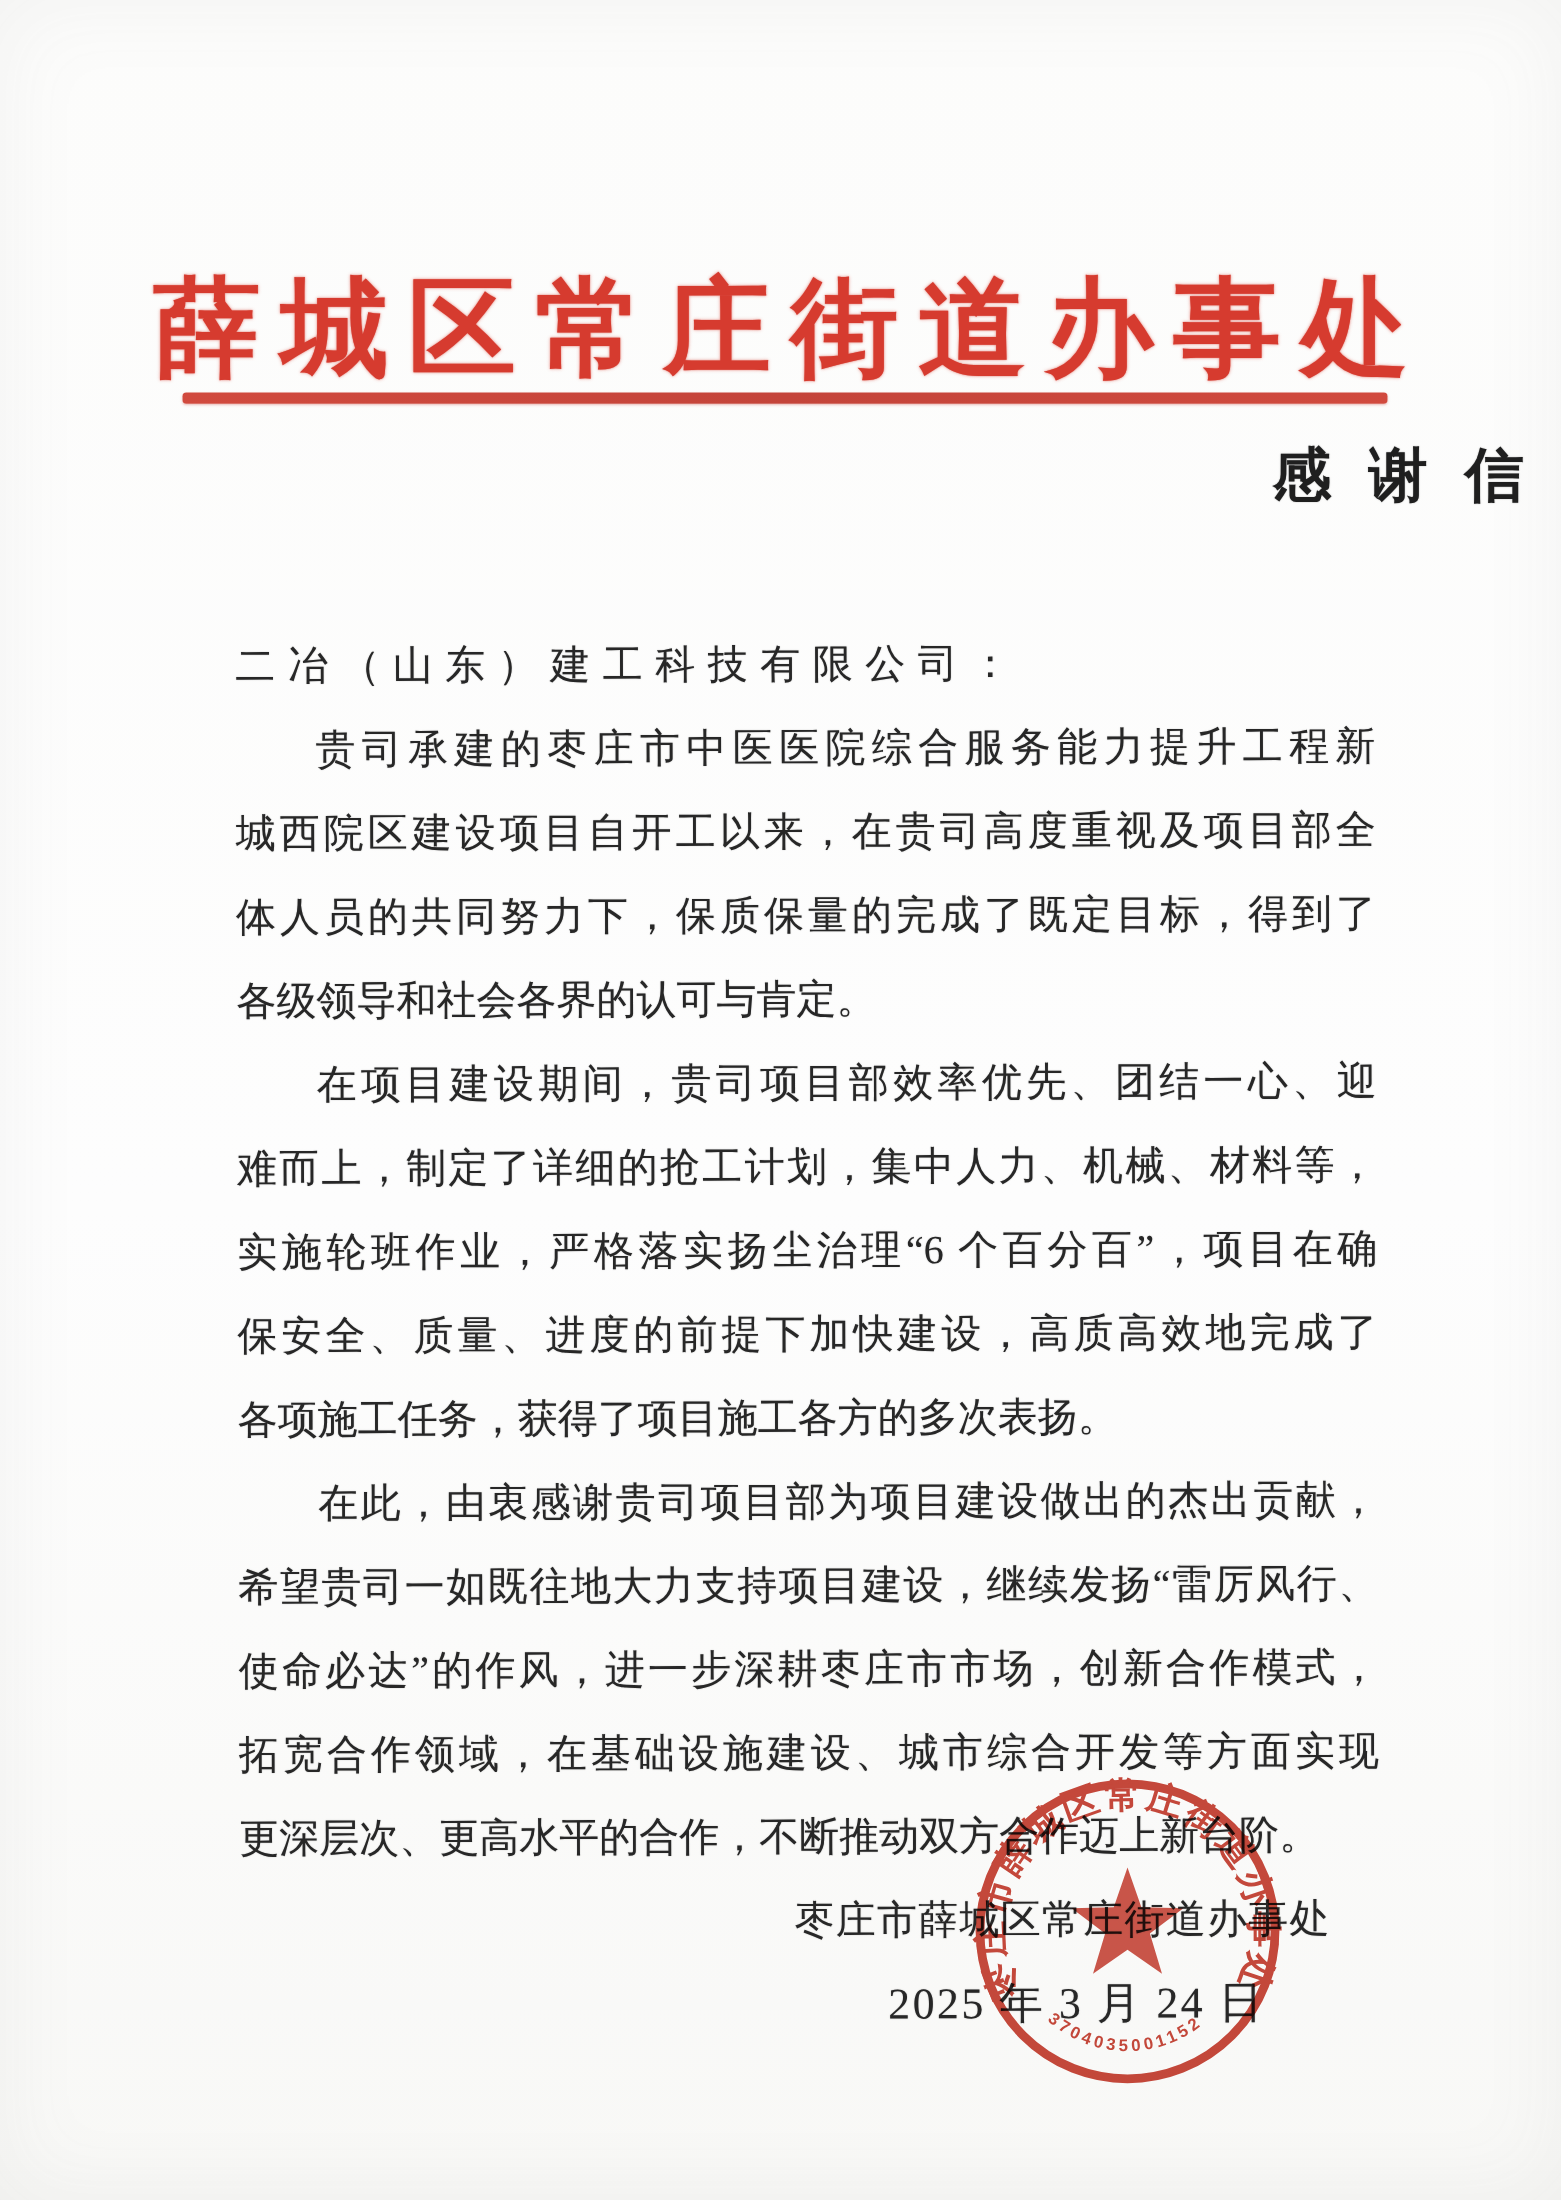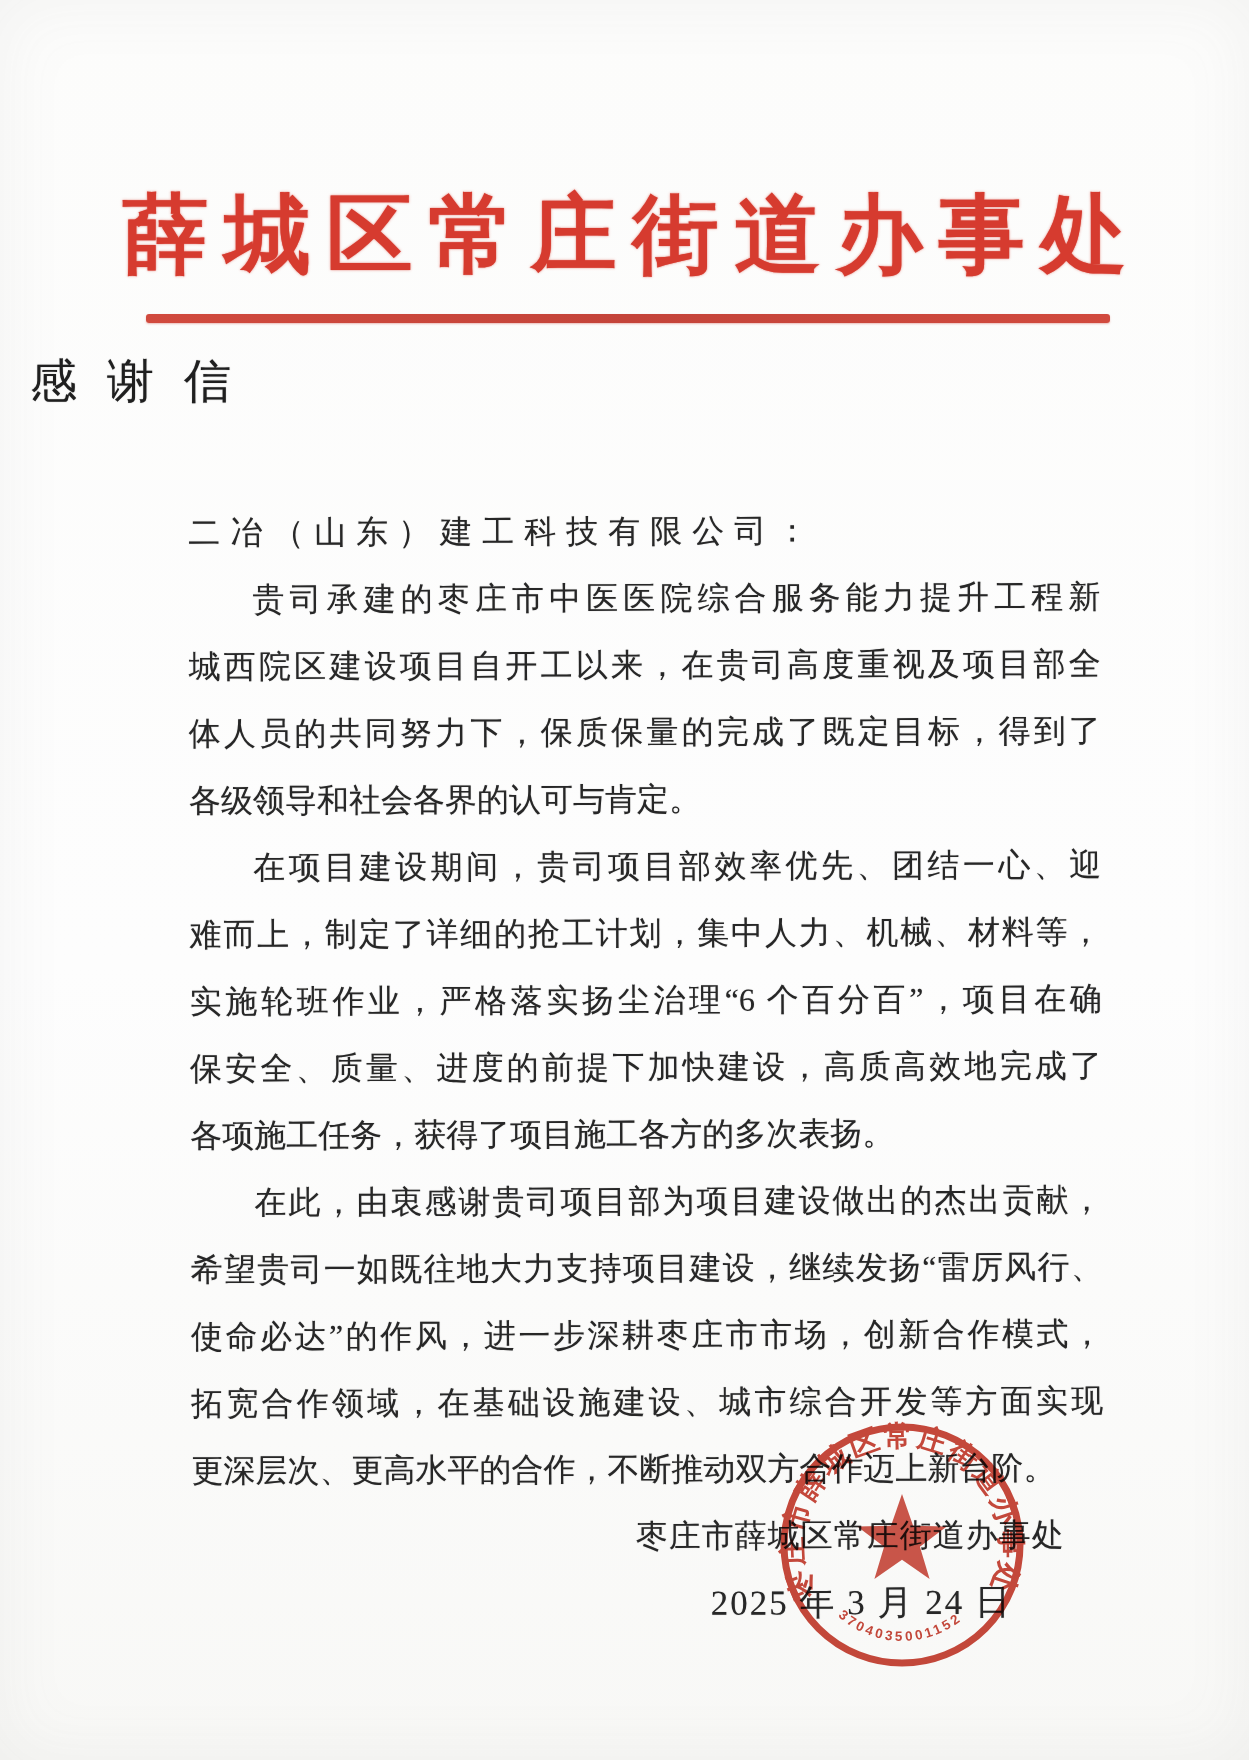--- a/index.html
+++ b/index.html
@@ -6,37 +6,37 @@
   .page{
     position:relative;
     width:1249px;height:1760px;
     margin:0 auto;
     background:linear-gradient(180deg,#fcfcfb 0%,#fdfdfd 55%,#f8f8f6 100%);
     overflow:hidden;
     font-family:"Liberation Serif","DejaVu Serif",serif;
     box-shadow:inset 0 0 70px rgba(110,110,120,0.07);
   }
   .letterhead{
-    position:absolute;top:192px;left:0;right:0;
+    position:absolute;top:220px;left:0;right:0;
     text-align:center;line-height:1;
     font-size:86px;font-weight:700;
     letter-spacing:16px;padding-left:16px;
     color:#d63b2f;
     text-shadow:0 0 3px rgba(214,59,47,0.45), 0 0 1px rgba(214,59,47,0.7);
   }
   .rule{
     position:absolute;top:314px;left:146px;width:964px;height:9px;
     background:linear-gradient(90deg,#d14a3e,#c4443a 50%,#d14a3e);
     border-radius:3px;
     box-shadow:0 1px 2px rgba(200,70,60,0.35);
   }
   .doc-title{
     position:absolute;top:358px;left:0;right:0;
-    text-align:left;line-height:1;
-    font-size:47px;font-weight:400;
+    text-align:right;line-height:1;
+    font-size:47px;font-weight:700;
     letter-spacing:30px;padding-left:30px;
     color:#1f1f1f;
     text-shadow:0 0 1px rgba(30,30,30,0.5);
   }
   .body{
     position:absolute;left:190px;top:498px;width:912px;
     font-size:32px;color:#272727;
     text-shadow:0 0 1px rgba(39,39,39,0.38);
     transform:rotate(-0.2deg);
   }

